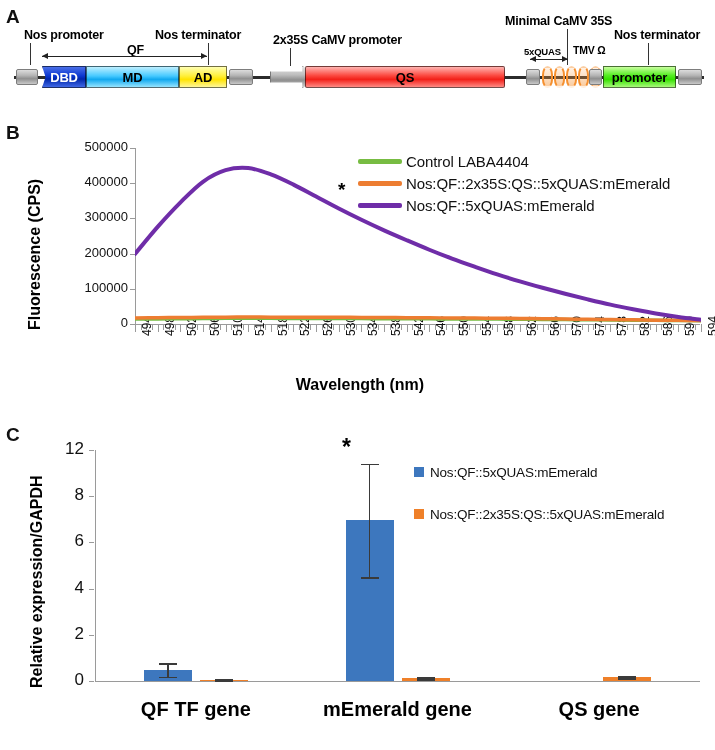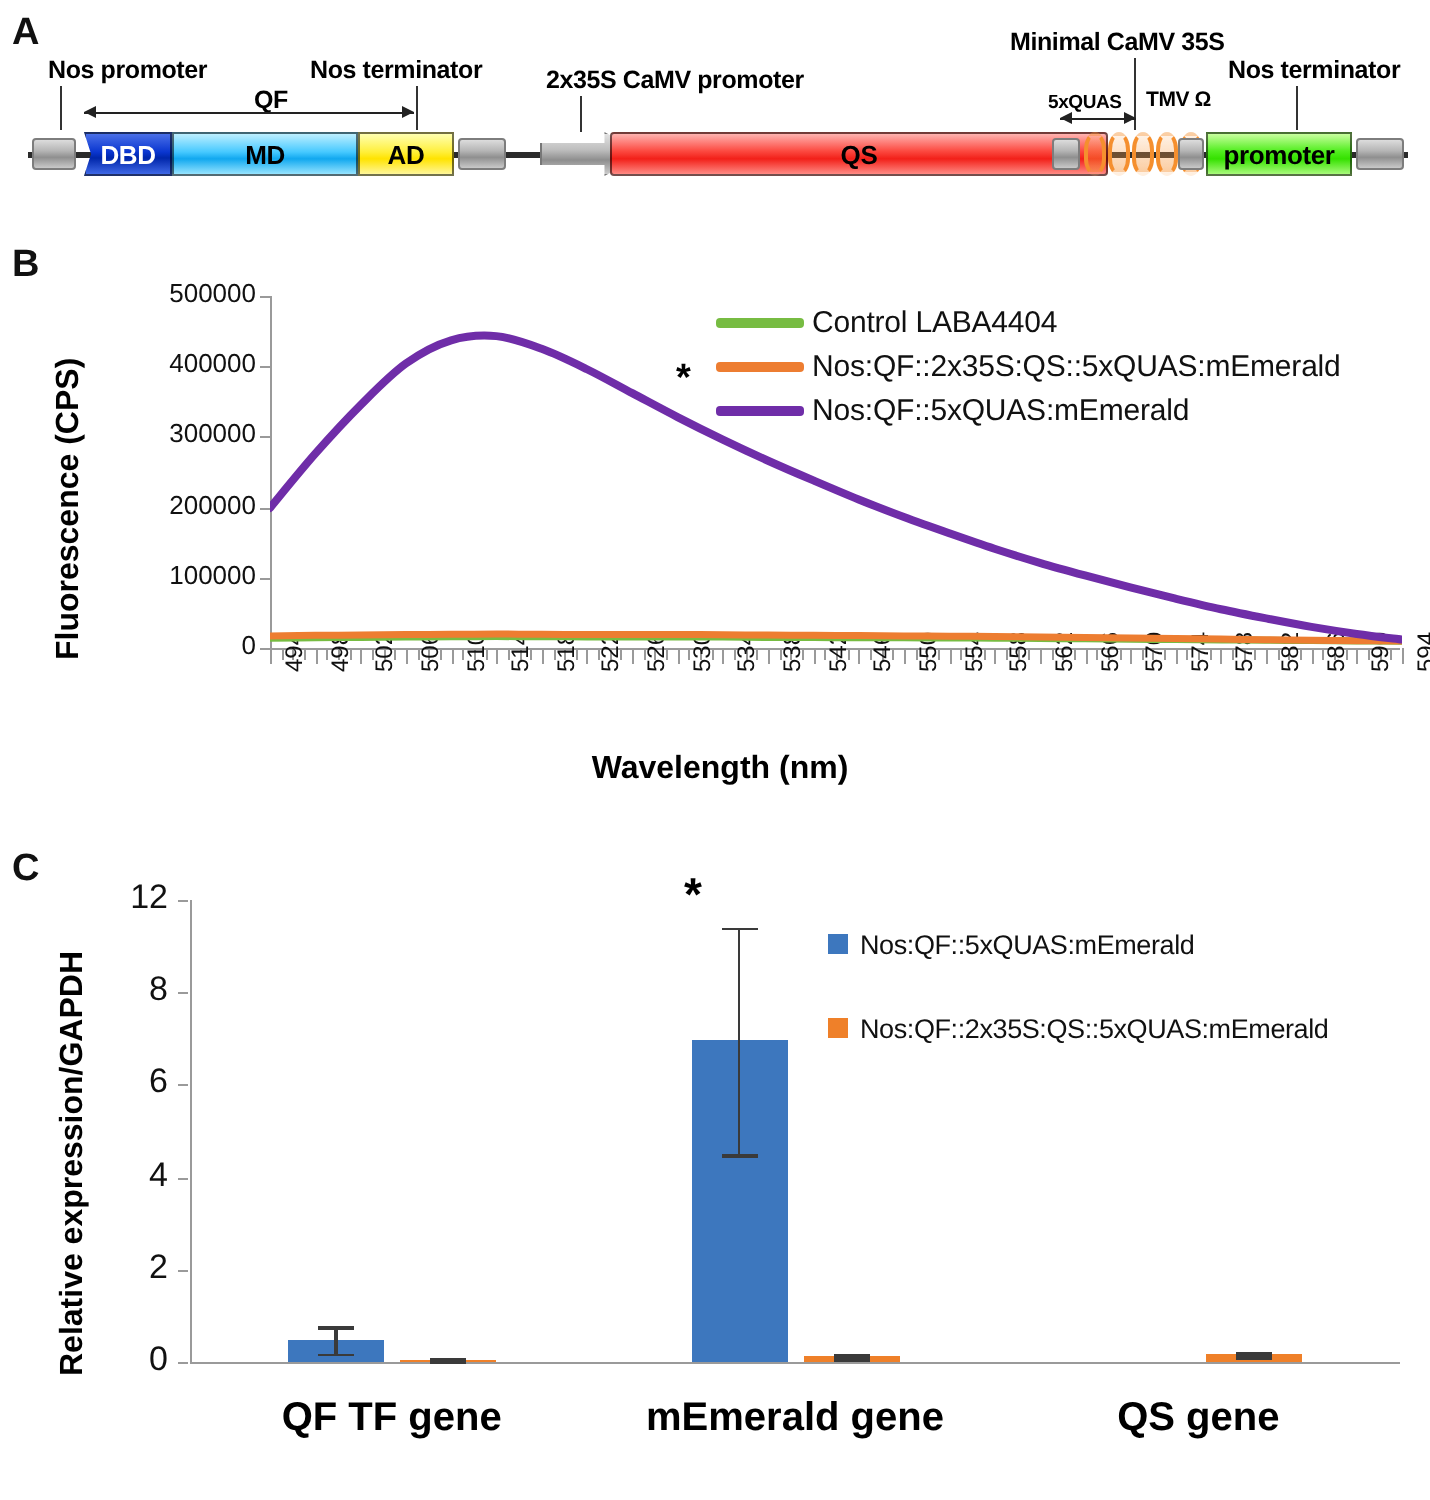--- a/index.html
+++ b/index.html
@@ -241,21 +241,21 @@
   <div class="greyblock" style="left:16px; width:22px;"></div>
 
   <div class="gene-box dbd" style="left:42px; width:44px;">DBD</div>
   <div class="gene-box md" style="left:86px; width:93px;">MD</div>
   <div class="gene-box ad" style="left:179px; width:48px;">AD</div>
 
   <div class="greyblock" style="left:229px; width:24px;"></div>
 
   <div class="promoter-arrow" style="left:270px; width:52px;"></div>
 
-  <div class="gene-box qs" style="left:305px; width:249px;">QS</div>
+  <div class="gene-box qs" style="left:305px; width:200px;">QS</div>
 
   <div class="greyblock" style="left:526px; width:14px;"></div>
 
   <div class="quas-wrap" style="left:542px;">
     <div class="quas-coil"></div>
     <div class="quas-coil"></div>
     <div class="quas-coil"></div>
     <div class="quas-coil"></div>
     <div class="quas-coil"></div>
   </div>

